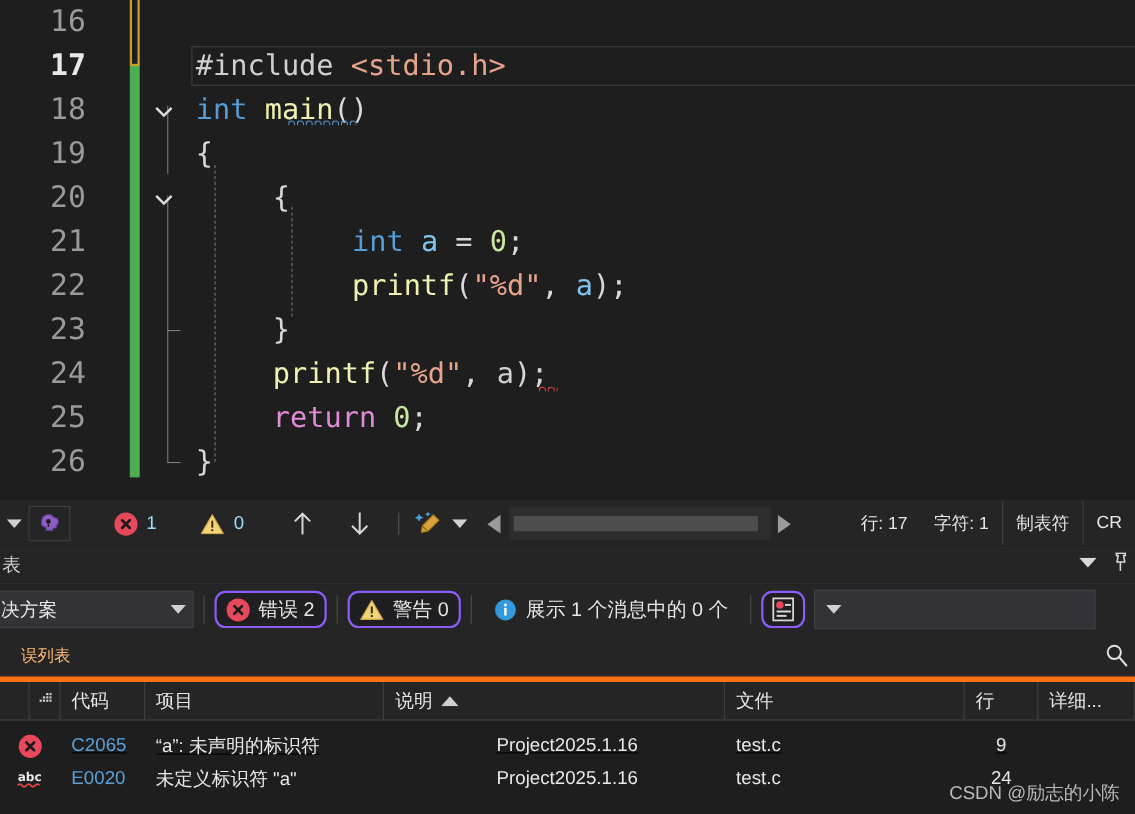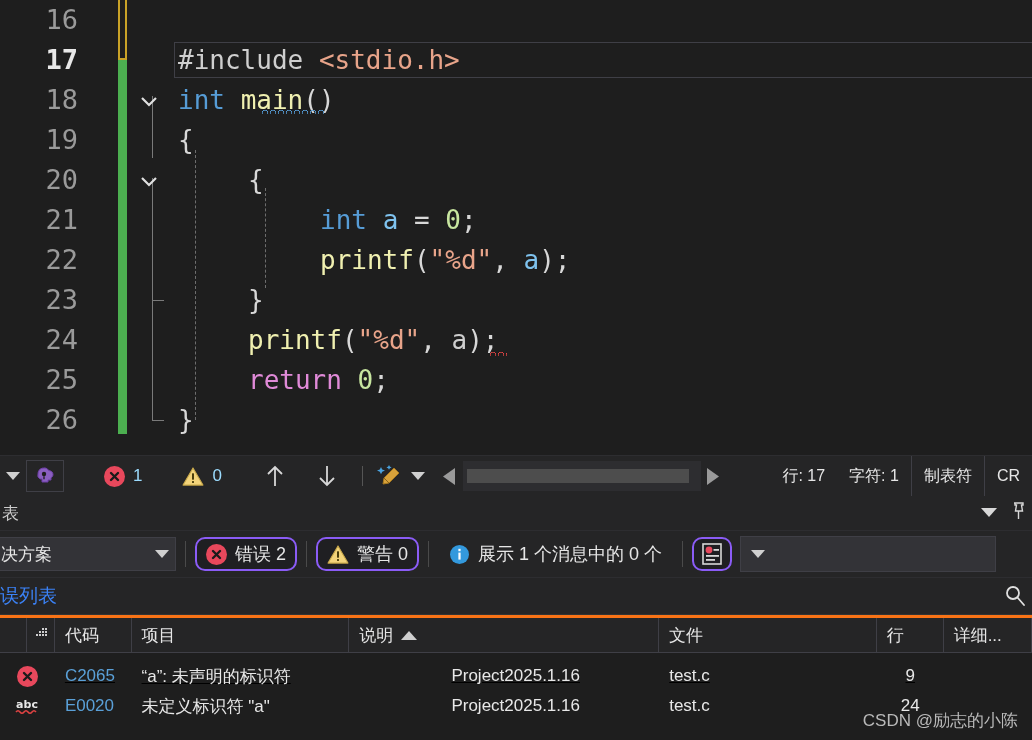--- a/index.html
+++ b/index.html
@@ -124,27 +124,27 @@
   .gen-dd{
     width:236px;height:34px;background:#333337;border:1px solid #3f3f46;
     display:flex;align-items:center;justify-content:space-between;
     padding:0 8px 0 10px;color:#ffffff;font-size:18px;margin-left:8px;
   }
 
   .searchrow{
     height:36px;background:#252526;display:flex;align-items:center;
     padding-left:0;border-bottom:1px solid #333;
   }
-  .search-text{color:#3b82f6;font-size:19px;}
+  .search-text{color:#fdba74;font-size:15px;margin-left:19px;}
   .search-ico{margin-left:auto;padding-right:6px;display:flex;align-items:center;}
 
   .tbl{width:1032px;}
   .thead{
     display:flex;height:34px;background:#252526;align-items:stretch;
-    border-bottom:1px solid #3f3f46;border-top:3px solid #f97316;
+    border-bottom:1px solid #3f3f46;border-top:5px solid #f97316;
   }
   .th{
     display:flex;align-items:center;gap:8px;
     border-right:1px solid #3f3f46;color:#e6e6e6;font-size:17px;padding-left:10px;
     box-sizing:border-box;
   }
   .th.first{padding-left:0;justify-content:center;}
   .row{display:flex;height:30px;align-items:center;}
   .cell{
     display:flex;align-items:center;height:30px;font-size:17px;

